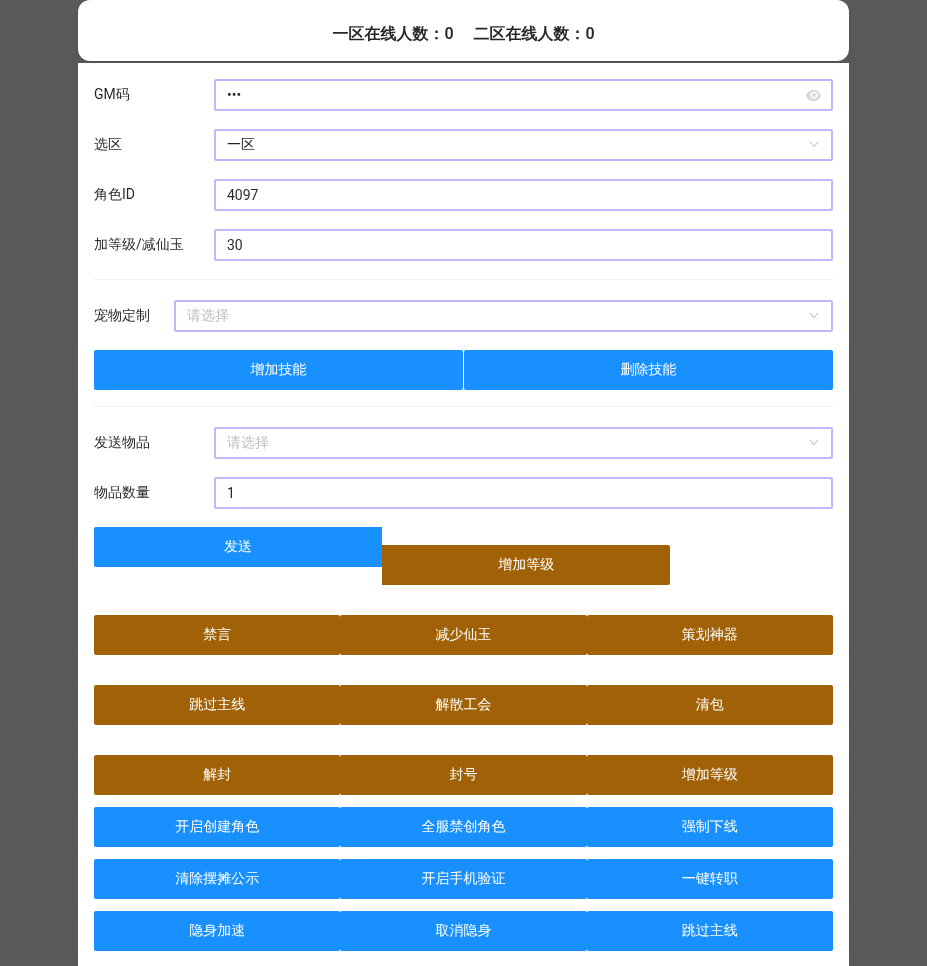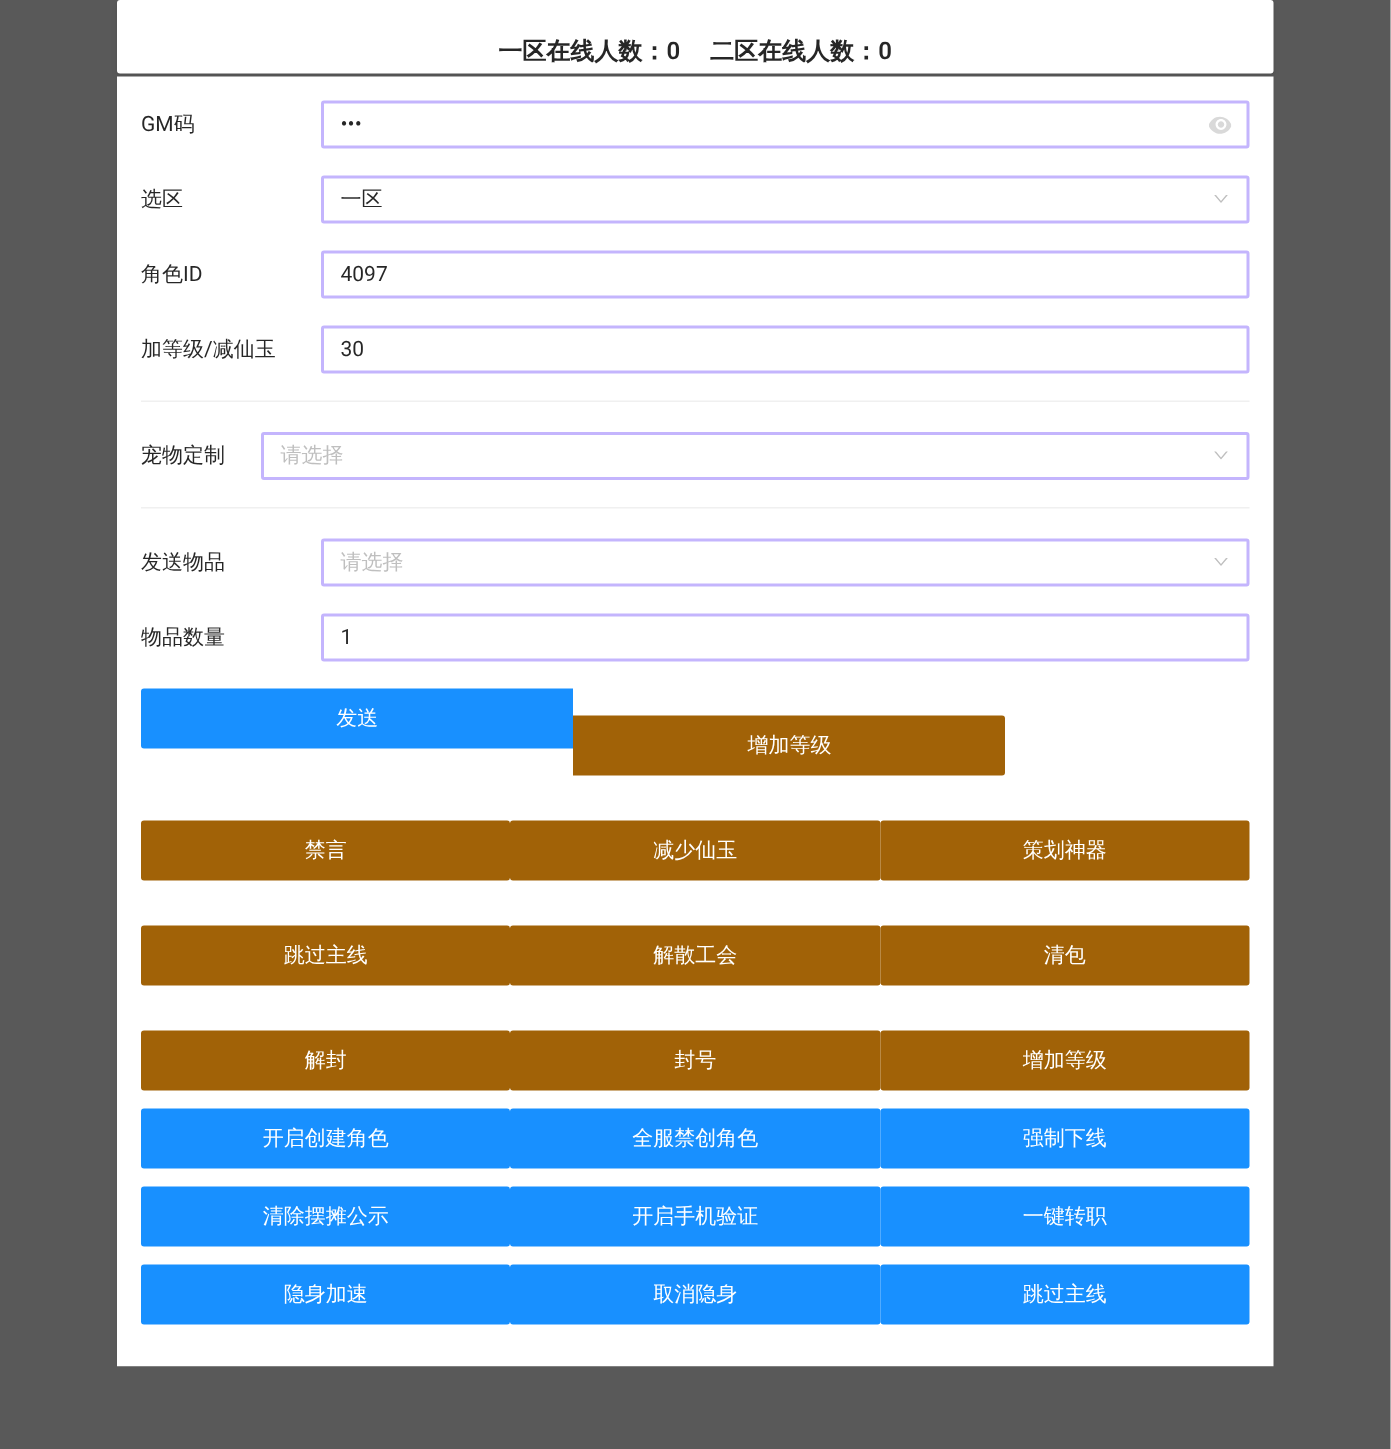--- a/index.html
+++ b/index.html
@@ -18,24 +18,24 @@
       width: 927px;
       margin: 0 auto;
       padding: 0;
     }
     .card {
       background: #fff;
       margin: 0 78px;
       position: relative;
     }
     .header-card {
-      padding: 24px 16px 4px;
+      padding: 24px 16px 16px;
       text-align: center;
       box-shadow: 0 1px 2px rgba(0,0,0,0.05), 0 3px 6px rgba(0,0,0,0.04);
-      border-radius: 2px;
+      border-radius: 12px;
       margin-bottom: 2px;
     }
     .header-card .stats {
       font-size: 16px;
       font-weight: 600;
       color: rgba(0,0,0,0.85);
     }
     .main-card {
       padding: 16px;
       box-shadow: 0 1px 2px rgba(0,0,0,0.03);
@@ -213,20 +213,24 @@
           <span style="color:#bfbfbf">请选择</span>
           <span class="arrow">
             <svg width="12" height="12" viewBox="0 0 1024 1024" fill="currentColor">
                 <path d="M884 256h-75c-5 0-10 2-13 7L512 602 228 263c-3-5-8-7-13-7h-75c-7 0-11 8-7 13l352 420c14 17 40 17 54 0l352-420c4-5 0-13-7-13z"></path>
               </svg>
           </span>
         </div>
       </div>
     </div>
 
+    <div class="btn-wide-pair">
+      <button class="btn btn-blue">增加技能</button>
+      <button class="btn btn-blue">删除技能</button>
+    </div>
 
     <hr class="divider">
 
     <div class="form-row">
       <div class="label">发送物品</div>
       <div class="control">
         <div class="select placeholder">
           <span style="color:#bfbfbf">请选择</span>
           <span class="arrow">
             <svg width="12" height="12" viewBox="0 0 1024 1024" fill="currentColor">

